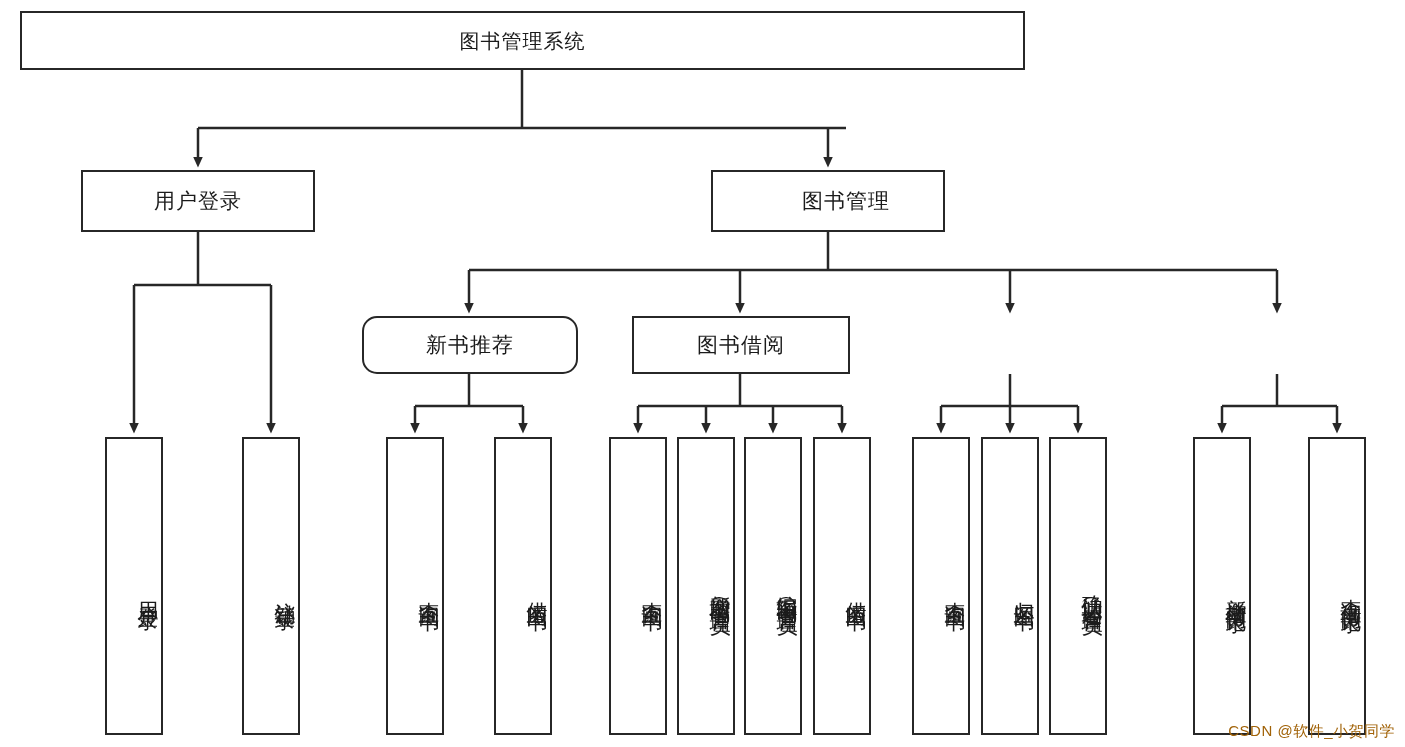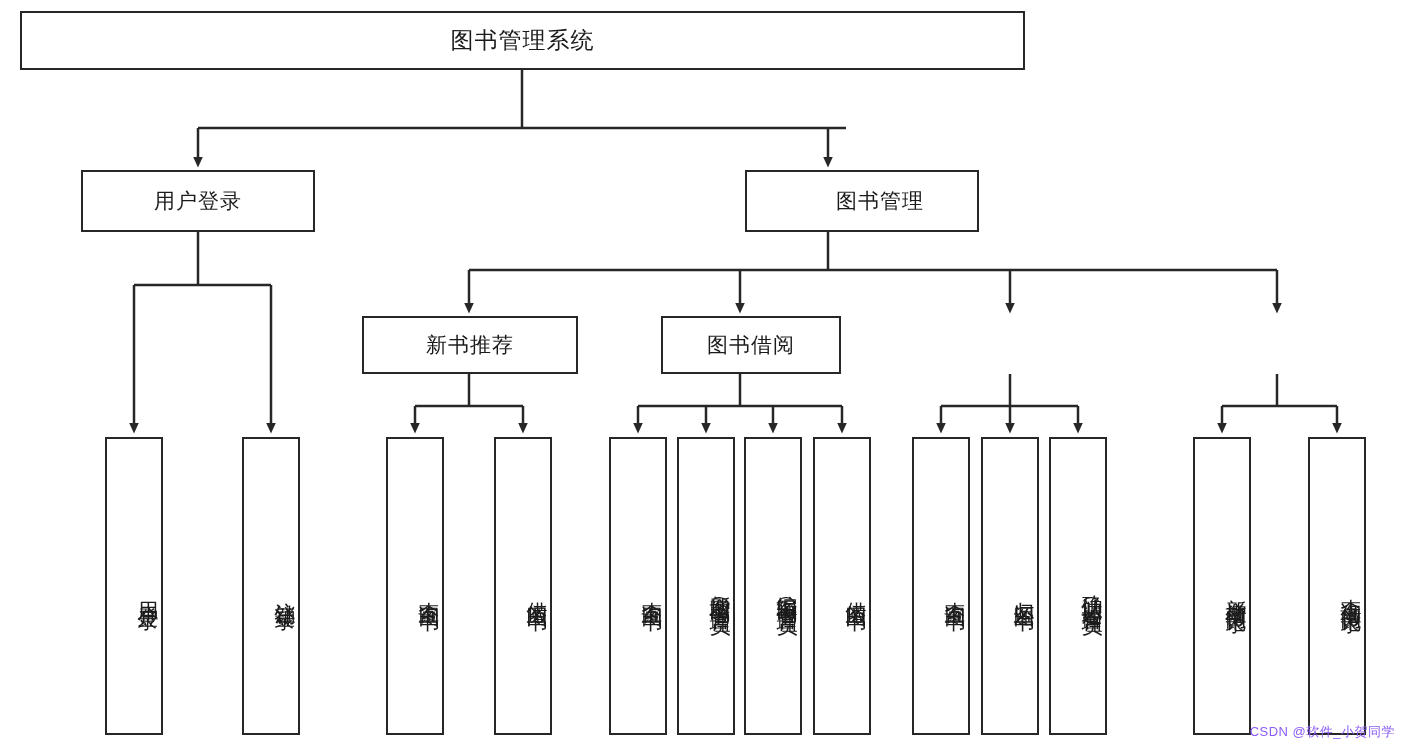--- a/index.html
+++ b/index.html
@@ -23,26 +23,26 @@
   .node-v{
     writing-mode:vertical-rl;
     text-orientation:upright;
     font-size:21px;
     line-height:1.25;
     letter-spacing:3px;
     align-items:flex-start;
     padding-top:10px;
     white-space:nowrap;
   }
-  .title-box{font-size:23px;align-items:center;}
+  .title-box{font-size:20px;align-items:center;}
   .watermark{
     position:absolute;
     right:10px;bottom:6px;
-    font-size:13px;
-    color:#8b5cf6;
+    font-size:15px;
+    color:#a16207;
     letter-spacing:0.5px;
     white-space:nowrap;
     pointer-events:none;
   }
 </style>
 </head>
 <body>
 
 <div id="diagram-root">
 
@@ -96,28 +96,28 @@
     </g>
   </svg>
 
   <div class="node-box node-h title-box" style="left:20px;top:11px;width:1005px;height:59px;">
     <span>图书管理系统</span>
   </div>
 
   <div class="node-box node-h" style="left:81px;top:170px;width:234px;height:62px;">
     <span>用户登录</span>
   </div>
-  <div class="node-box node-h" style="left:745px;top:170px;width:234px;height:62px;padding-left:36px;">
+  <div class="node-box node-h" style="left:711px;top:170px;width:234px;height:62px;padding-left:36px;">
     <span>图书管理</span>
   </div>
 
-  <div class="node-box node-h" style="left:362px;top:316px;width:216px;height:58px;">
+  <div class="node-box node-h" style="left:362px;top:316px;width:216px;height:58px;border-radius:15px;">
     <span>新书推荐</span>
   </div>
-  <div class="node-box node-h" style="left:632px;top:316px;width:180px;height:58px;margin-left:29px;">
+  <div class="node-box node-h" style="left:632px;top:316px;width:218px;height:58px;">
     <span>图书借阅</span>
   </div>
 
   <div class="node-box node-v" style="left:105px;top:437px;width:58px;height:298px;">
     <span>用户登录</span>
   </div>
   <div class="node-box node-v" style="left:242px;top:437px;width:58px;height:298px;">
     <span>注销登录</span>
   </div>
 

